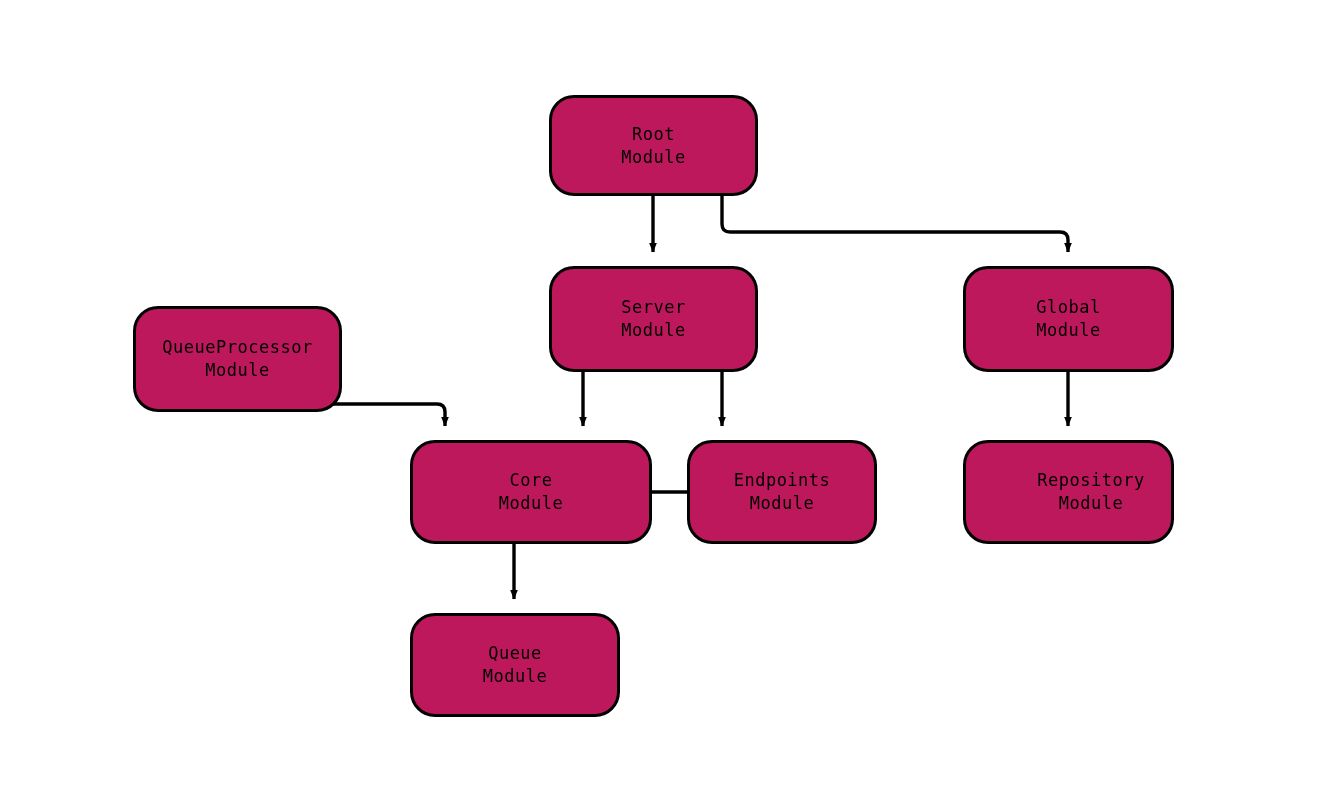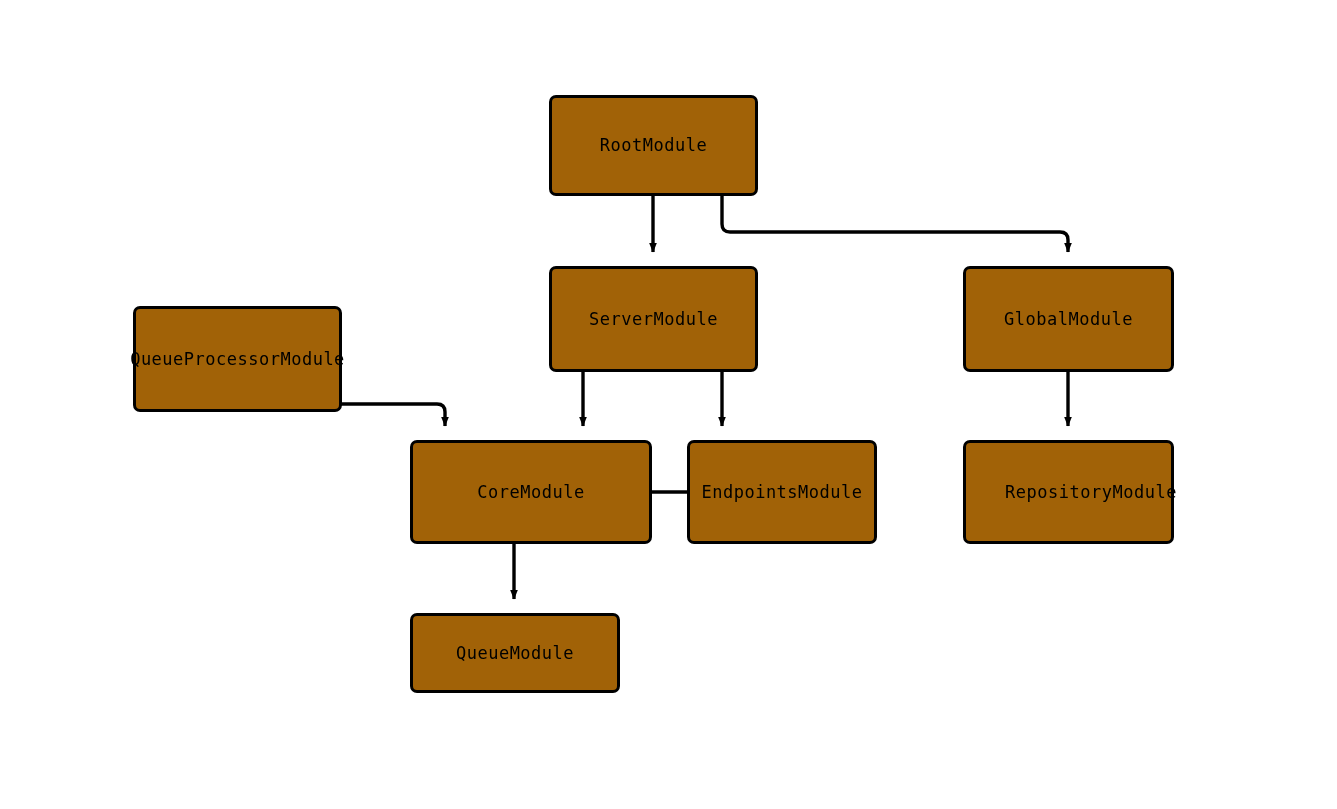--- a/index.html
+++ b/index.html
@@ -23,24 +23,24 @@
     position: absolute;
     left: 0;
     top: 0;
     width: 1337px;
     height: 809px;
   }
   .node {
     position: absolute;
     box-sizing: border-box;
     border: 3px solid #000000;
-    border-radius: 7px;
-    background: #a16207;
+    border-radius: 25px;
+    background: #be185d;
     display: flex;
-    flex-direction: row;
+    flex-direction: column;
     align-items: center;
     justify-content: center;
     z-index: 2;
   }
   .node-line {
     font-family: "DejaVu Sans Mono", "Liberation Mono", monospace;
     font-size: 17px;
     line-height: 23px;
     color: #000000;
     letter-spacing: 0.5px;
@@ -112,18 +112,18 @@
   <div class="node" style="left:687px; top:440px; width:190px; height:104px;">
     <div class="node-line">Endpoints</div>
     <div class="node-line">Module</div>
   </div>
 
   <div class="node" style="left:963px; top:440px; width:211px; height:104px;padding-left:45px;">
     <div class="node-line">Repository</div>
     <div class="node-line">Module</div>
   </div>
 
-  <div class="node" style="left:410px; top:613px; width:210px; height:80px;align-items:center;">
+  <div class="node" style="left:410px; top:613px; width:210px; height:104px;align-items:center;">
     <div class="node-line">Queue</div>
     <div class="node-line">Module</div>
   </div>
 
 </div>
 
 </body></html>

